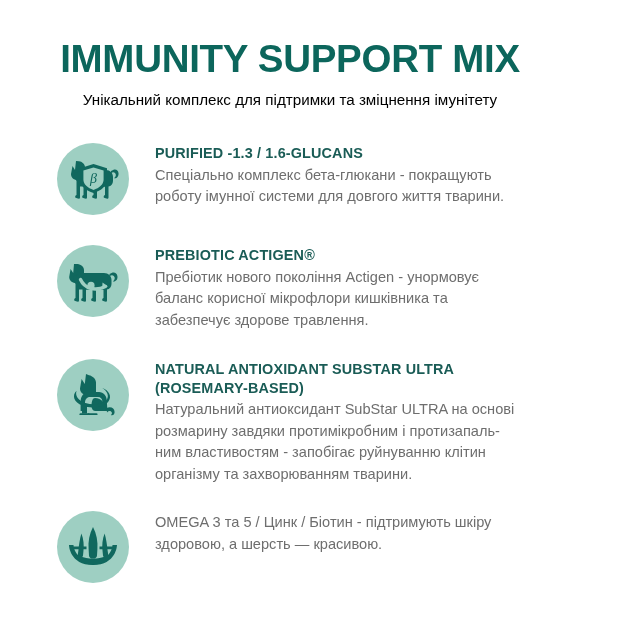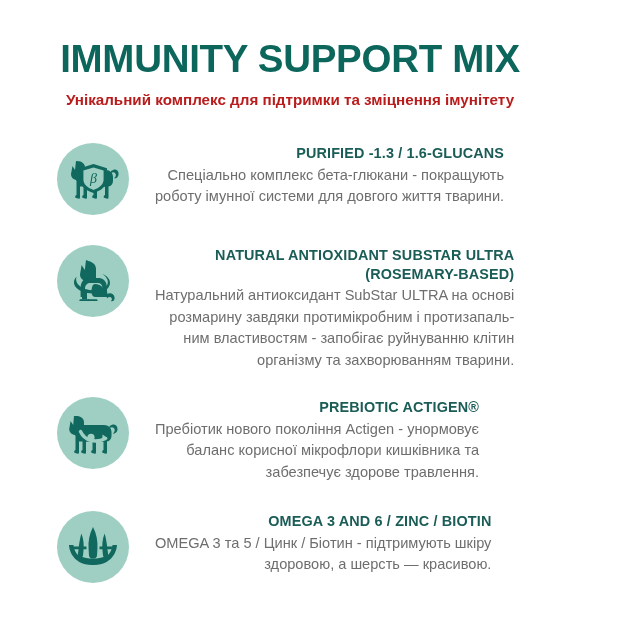--- a/index.html
+++ b/index.html
@@ -30,24 +30,24 @@
   .main-title {
     color: #0c665c;
     font-size: 38.5px;
     line-height: 42px;
     font-weight: 700;
     letter-spacing: -0.3px;
     margin: 0;
     white-space: nowrap;
   }
   .subtitle {
-    color: #b91c1c;
+    color: #000000;
     font-size: 15.2px;
     line-height: 22px;
-    font-weight: 700;
+    font-weight: 400;
     margin: 9px 0 0 0;
     white-space: nowrap;
   }
 
   
   .features {
     margin-top: 32px;
     padding-left: 57px;
     padding-right: 10px;
   }
@@ -67,21 +67,20 @@
     display: flex;
     align-items: center;
     justify-content: center;
     margin-right: 26px;
   }
   .icon-badge svg { display: block; }
 
   .feature-text {
     padding-top: 1px;
     min-width: 0;
-    text-align: right;
   }
   .feature-title {
     color: #1a5c56;
     font-size: 14.4px;
     line-height: 18.5px;
     font-weight: 700;
     letter-spacing: 0.15px;
     margin: 0 0 2px 0;
     white-space: pre-line;
   }
@@ -135,20 +134,50 @@
           <text x="27.5" y="28" text-anchor="middle" font-family="'Liberation Serif', serif" font-size="14" font-style="italic" fill="#10685e">β</text>
         </svg>
       </div>
       <div class="feature-text">
         <div class="feature-title">PURIFIED  -1.3 / 1.6-GLUCANS</div>
         <div class="feature-body">Спеціально комплекс бета-глюкани - покращують
 роботу імунної системи для довгого життя тварини.</div>
       </div>
     </div>
 
+    <div class="feature f2">
+      <div class="icon-badge">
+        <svg width="54" height="48" viewBox="0 0 54 48" aria-hidden="true">
+          <g fill="#10685e">
+
+            <path d="M8 7 L7.2 16 L4.6 12 L3.2 20 C3.2 23 5.5 25.5 9 26 L18 26 L18 13 C18 10 15 7.4 11.6 7.1 Z"></path>
+
+            <path d="M15 16 L38 16 C42.4 16 45.5 19 45.5 23 L45.5 27 C45.5 30 43.5 32 41 32.6 L41 41 L37.5 41 L37.5 32.8 L30 32.8 L30 41 L26.5 41 L26.5 32.8 L20 32.8 L20 41 L16.5 41 L16.5 32.5 L13 32.5 L13 41 L9.5 41 L9.5 27 C8 25 7.5 22 8 19 Z"></path>
+
+            <path d="M9.5 41 L13 41 L13 43.4 C13 44.4 12 44.9 10.8 44.5 L8.6 43.7 C7.8 43.3 8 41.5 9.5 41 Z"></path>
+            <path d="M16.5 41 L20 41 L20 43.4 C20 44.4 19 44.9 17.8 44.5 L15.6 43.7 C14.8 43.3 15 41.5 16.5 41 Z"></path>
+            <path d="M26.5 41 L30 41 L30 43.4 C30 44.4 29 44.9 27.8 44.5 L25.6 43.7 C24.8 43.3 25 41.5 26.5 41 Z"></path>
+            <path d="M37.5 41 L41 41 L41 43.4 C41 44.4 40 44.9 38.8 44.5 L36.6 43.7 C35.8 43.3 36 41.5 37.5 41 Z"></path>
+
+            <path d="M43.5 17 C47.5 14 50.8 15.5 51.4 19 C52 22.6 49.4 25.2 46.8 24.4 C48.9 23.2 49.4 20.6 47.8 19.1 C46.6 17.9 44.8 18.1 43.5 19.6 Z"></path>
+          </g>
+
+          <path d="M14.5 22.5 C18.5 31.5 29 34.5 39.5 29.5" stroke="#9ecfc2" stroke-width="3.4" fill="none" stroke-linecap="round"></path>
+          <path d="M36.5 25.6 L41.8 29.2 L36.2 32.6" fill="#9ecfc2"></path>
+          <circle cx="25" cy="28.4" r="3.6" fill="#9ecfc2"></circle>
+        </svg>
+      </div>
+      <div class="feature-text">
+        <div class="feature-title">PREBIOTIC ACTIGEN®</div>
+        <div class="feature-body">Пребіотик нового покоління Actigen - унормовує
+баланс корисної мікрофлори кишківника та
+забезпечує здорове травлення.</div>
+      </div>
+    </div>
+
     <div class="feature f3">
       <div class="icon-badge">
         <svg width="54" height="50" viewBox="0 0 54 50" aria-hidden="true">
           <g fill="#10685e">
 
             <path d="M20 4 L18.8 14 L15.6 9 L14 18.5 C14 22 16.6 24.6 20.6 25 L30 25 L30 12.5 C30 9 26.6 5.8 23 5.2 Z"></path>
 
             <path d="M22 22 L33 22 C37.5 22 40.6 25.6 40.8 30.4 L41.4 41 L37 41 L36.4 31.5 C36.2 28.6 34.6 27 32 27 L24 27 C20.8 27 19 29.4 19 33 L19 41 L14.6 41 L14.6 32 C14.6 26.5 17.6 22 22 22 Z"></path>
 
             <path d="M29 28 C35.5 28 39.5 33 39.6 41 L29.5 41 C27.2 41 25.5 39 25.5 36 C25.5 31.5 26.6 28 29 28 Z"></path>
@@ -166,70 +195,39 @@
       <div class="feature-text">
         <div class="feature-title">NATURAL ANTIOXIDANT SUBSTAR ULTRA
 (ROSEMARY-BASED)</div>
         <div class="feature-body">Натуральний антиоксидант SubStar ULTRA на основі
 розмарину завдяки протимікробним і протизапаль-
 ним властивостям - запобігає руйнуванню клітин
 організму та захворюванням тварини.</div>
       </div>
     </div>
 
-    <div class="feature f2">
-      <div class="icon-badge">
-        <svg width="54" height="48" viewBox="0 0 54 48" aria-hidden="true">
-          <g fill="#10685e">
-
-            <path d="M8 7 L7.2 16 L4.6 12 L3.2 20 C3.2 23 5.5 25.5 9 26 L18 26 L18 13 C18 10 15 7.4 11.6 7.1 Z"></path>
-
-            <path d="M15 16 L38 16 C42.4 16 45.5 19 45.5 23 L45.5 27 C45.5 30 43.5 32 41 32.6 L41 41 L37.5 41 L37.5 32.8 L30 32.8 L30 41 L26.5 41 L26.5 32.8 L20 32.8 L20 41 L16.5 41 L16.5 32.5 L13 32.5 L13 41 L9.5 41 L9.5 27 C8 25 7.5 22 8 19 Z"></path>
-
-            <path d="M9.5 41 L13 41 L13 43.4 C13 44.4 12 44.9 10.8 44.5 L8.6 43.7 C7.8 43.3 8 41.5 9.5 41 Z"></path>
-            <path d="M16.5 41 L20 41 L20 43.4 C20 44.4 19 44.9 17.8 44.5 L15.6 43.7 C14.8 43.3 15 41.5 16.5 41 Z"></path>
-            <path d="M26.5 41 L30 41 L30 43.4 C30 44.4 29 44.9 27.8 44.5 L25.6 43.7 C24.8 43.3 25 41.5 26.5 41 Z"></path>
-            <path d="M37.5 41 L41 41 L41 43.4 C41 44.4 40 44.9 38.8 44.5 L36.6 43.7 C35.8 43.3 36 41.5 37.5 41 Z"></path>
-
-            <path d="M43.5 17 C47.5 14 50.8 15.5 51.4 19 C52 22.6 49.4 25.2 46.8 24.4 C48.9 23.2 49.4 20.6 47.8 19.1 C46.6 17.9 44.8 18.1 43.5 19.6 Z"></path>
-          </g>
-
-          <path d="M14.5 22.5 C18.5 31.5 29 34.5 39.5 29.5" stroke="#9ecfc2" stroke-width="3.4" fill="none" stroke-linecap="round"></path>
-          <path d="M36.5 25.6 L41.8 29.2 L36.2 32.6" fill="#9ecfc2"></path>
-          <circle cx="25" cy="28.4" r="3.6" fill="#9ecfc2"></circle>
-        </svg>
-      </div>
-      <div class="feature-text">
-        <div class="feature-title">PREBIOTIC ACTIGEN®</div>
-        <div class="feature-body">Пребіотик нового покоління Actigen - унормовує
-баланс корисної мікрофлори кишківника та
-забезпечує здорове травлення.</div>
-      </div>
-    </div>
-
     <div class="feature">
       <div class="icon-badge">
         <svg width="54" height="46" viewBox="0 0 54 46" aria-hidden="true">
           <g fill="#10685e">
 
             <path d="M3 21 C3 21 3.5 41 27 41 C50.5 41 51 21 51 21 L46.5 21 C46.5 21 46 36.6 27 36.6 C8 36.6 7.5 21 7.5 21 Z"></path>
             <path d="M5.6 26 C9.5 35.6 17 40.6 27 40.6 C37 40.6 44.5 35.6 48.4 26 C44 31.6 36.4 34.6 27 34.6 C17.6 34.6 10 31.6 5.6 26 Z"></path>
 
             <path d="M27 3 C30.6 10 32 17.6 31.4 25 L31 31.5 C31 33.4 29.4 34.6 27 34.6 C24.6 34.6 23 33.4 23 31.5 L22.6 25 C22 17.6 23.4 10 27 3 Z"></path>
 
             <path d="M15.4 9.5 C17.6 15 18.2 21.4 17.4 27.6 L17 31.6 C16.8 33 15.6 33.8 14 33.4 C12.4 33 11.6 31.8 11.8 30.4 L12.4 26.6 C13 20.6 13.8 14.6 15.4 9.5 Z"></path>
 
             <path d="M38.6 9.5 C40.2 14.6 41 20.6 41.6 26.6 L42.2 30.4 C42.4 31.8 41.6 33 40 33.4 C38.4 33.8 37.2 33 37 31.6 L36.6 27.6 C35.8 21.4 36.4 15 38.6 9.5 Z"></path>
 
             <path d="M6.2 22.4 L20.5 22.4 L20.5 25.2 L7.2 25.2 Z"></path>
             <path d="M33.5 22.4 L47.8 22.4 L47 25.2 L33.5 25.2 Z"></path>
           </g>
         </svg>
       </div>
       <div class="feature-text">
-        <div class="feature-title">OMEGA 3 AND 6 / ZINC / BIOTIN</div>
         <div class="feature-body">OMEGA 3 та 5 / Цинк / Біотин - підтримують шкіру
 здоровою, а шерсть — красивою.</div>
       </div>
     </div>
 
   </div>
 </div>
 
 </body></html>

